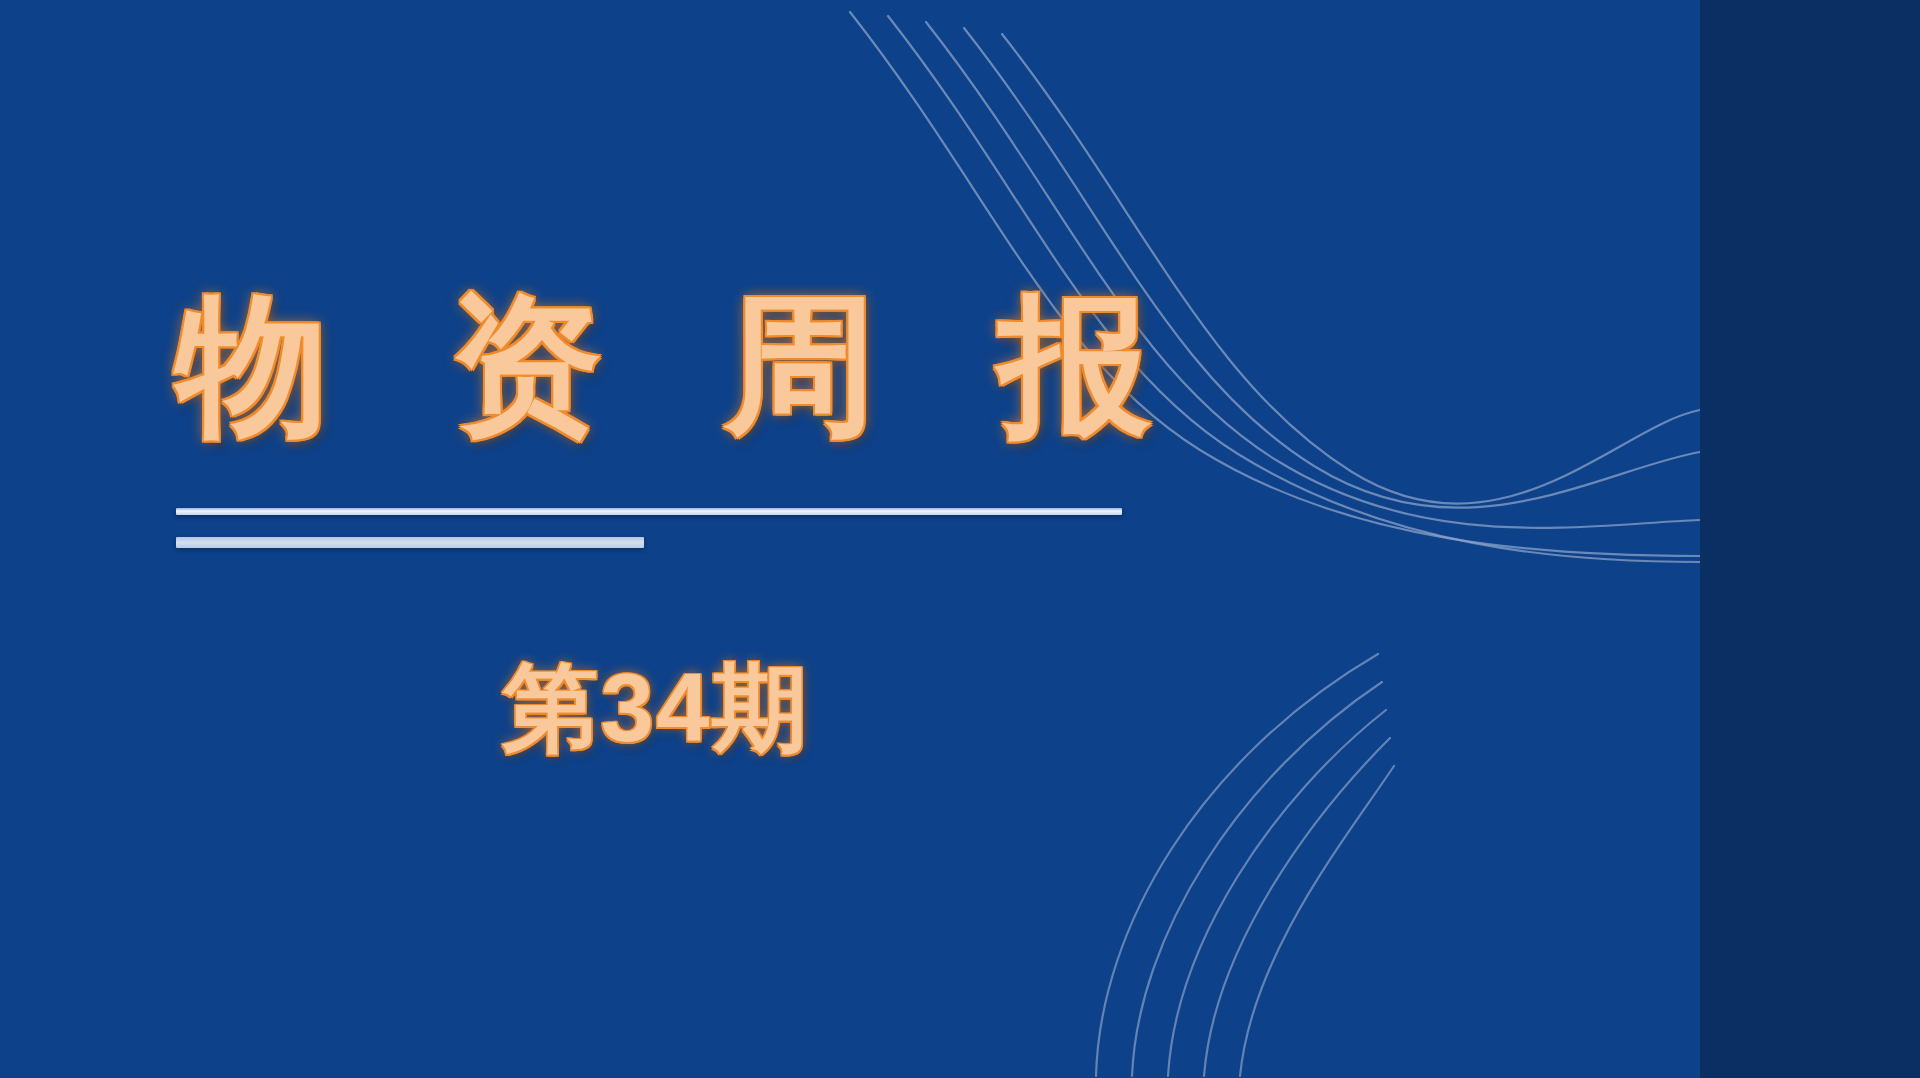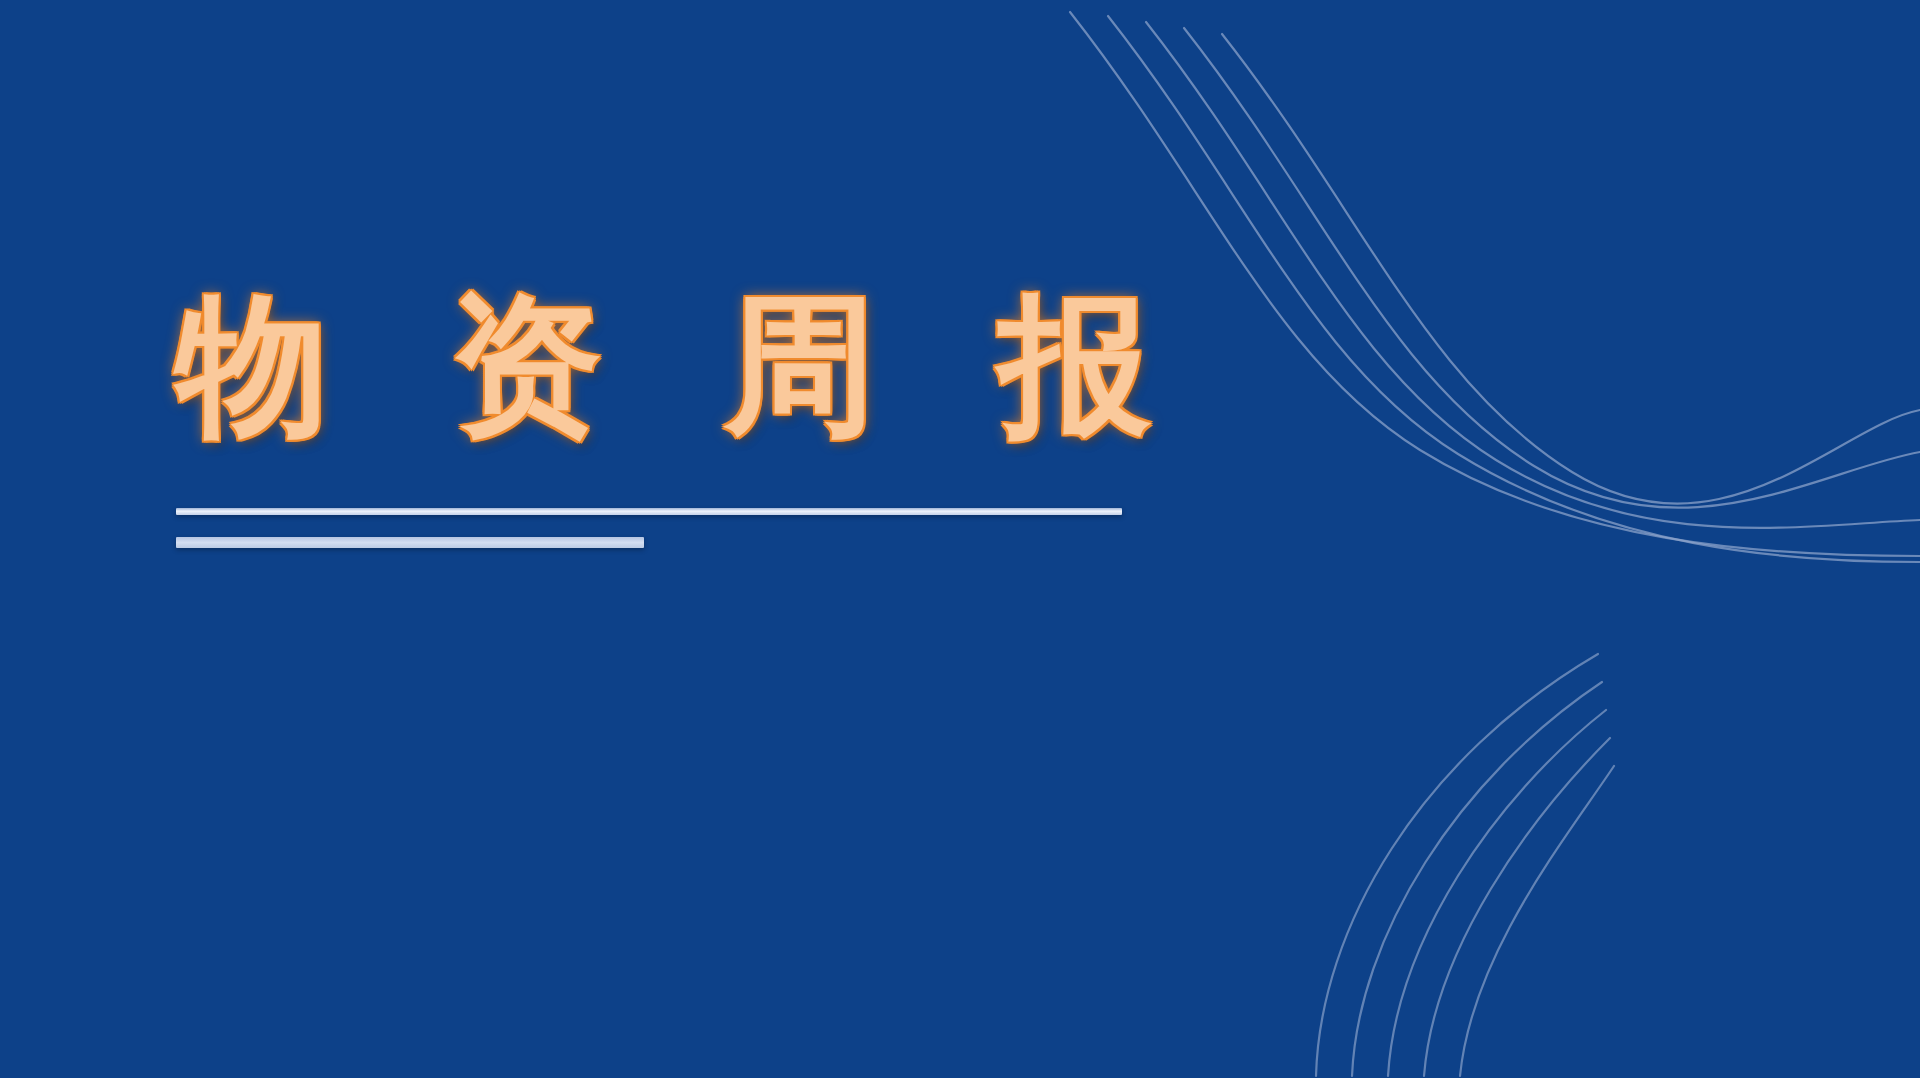--- a/index.html
+++ b/index.html
@@ -2,21 +2,21 @@
 <html><head>
 <meta charset="utf-8">
 <style>
   html, body {
     margin: 0;
     padding: 0;
     background: #0b2e63;
   }
   #slide {
     position: relative;
-    width: 1920px;
+    width: 1700px;
     height: 1078px;
     background: #0d4189;
     overflow: hidden;
     font-family: "Liberation Sans", "DejaVu Sans", sans-serif;
   }
 
   
   .deco {
     position: absolute;
     pointer-events: none;
@@ -143,14 +143,15 @@
     </g>
   </svg>
 
   <div id="title-block">
     <h1 id="page-title">物 资 周 报</h1>
   </div>
 
   <div id="underline-long" class="underline"></div>
   <div id="underline-short" class="underline"></div>
 
+  <h2 id="subtitle">第34期</h2>
 
 </div>
 
 </body></html>

